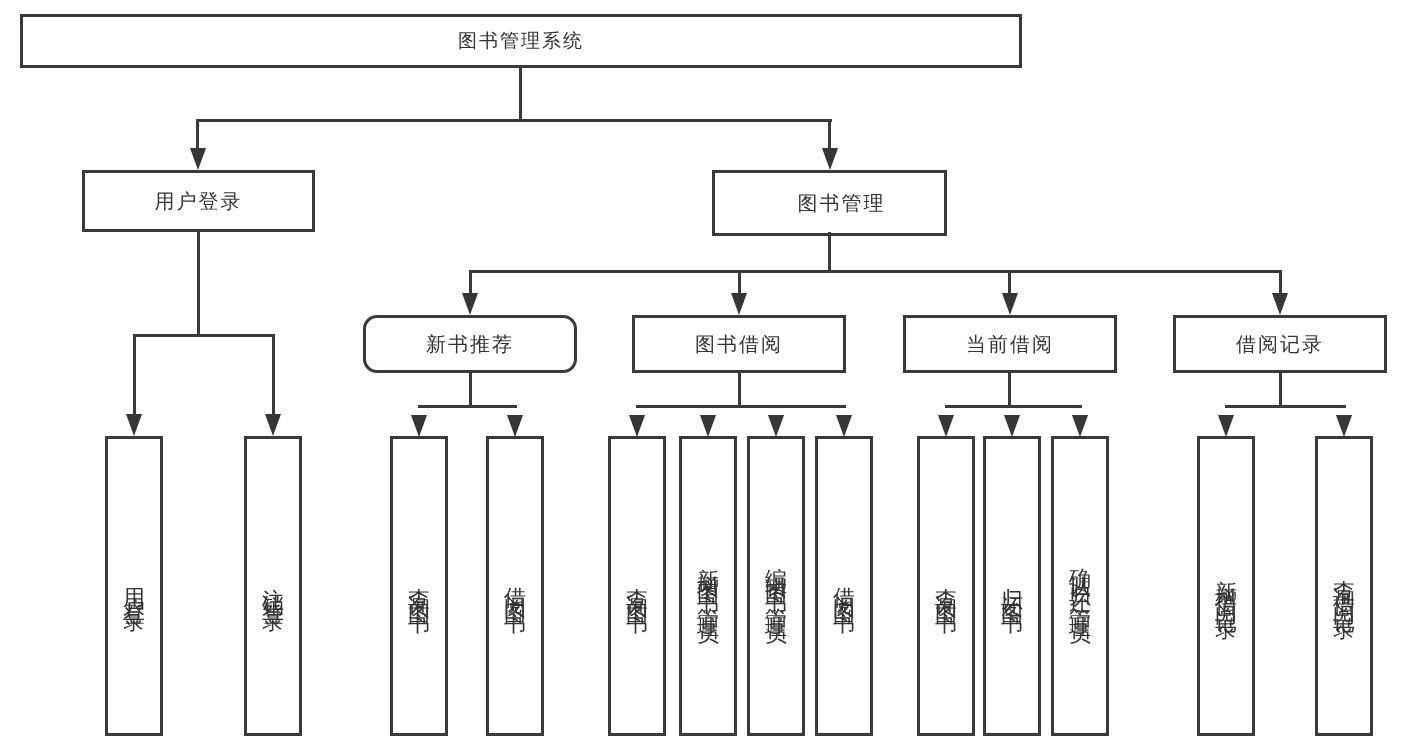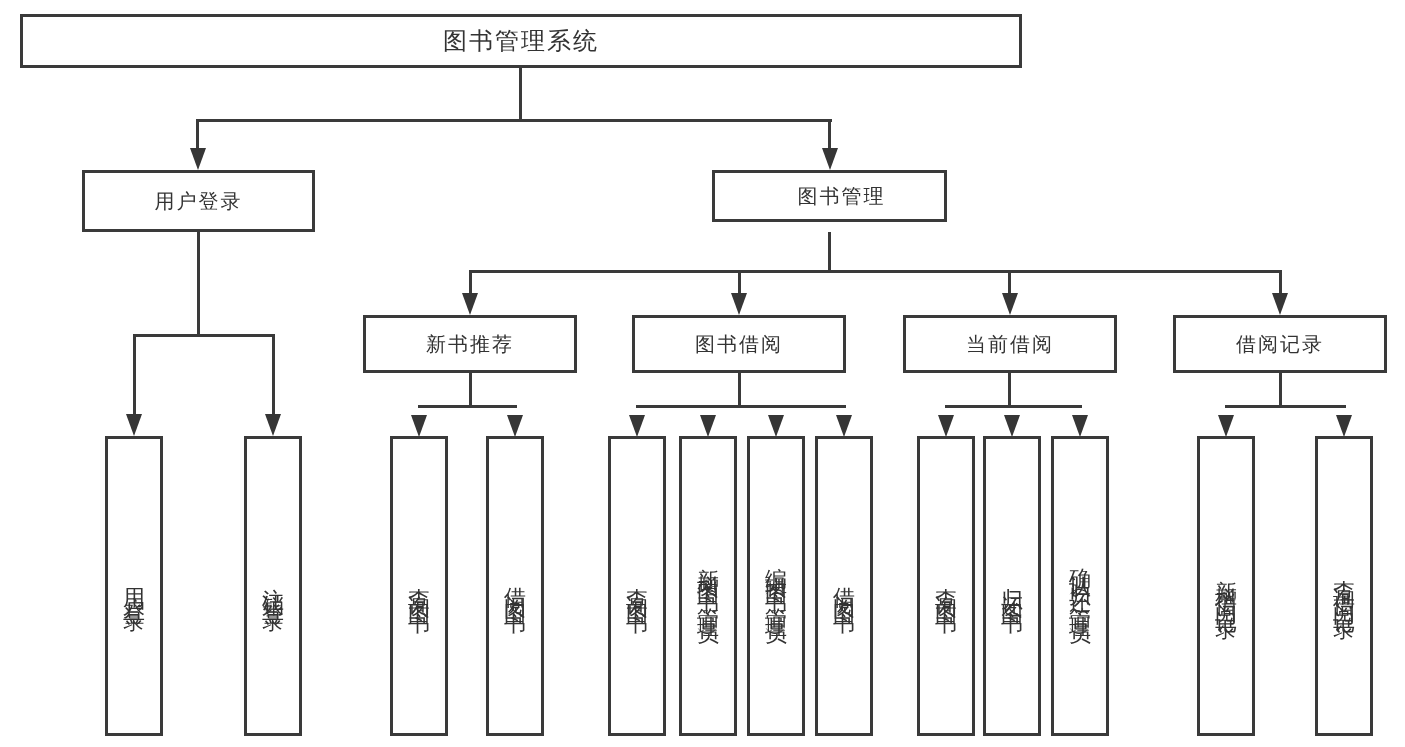--- a/index.html
+++ b/index.html
@@ -22,21 +22,21 @@
     display: flex;
     align-items: center;
     justify-content: center;
     color: #333333;
   }
   .node .h-label {
     font-size: 20px;
     letter-spacing: 2px;
     white-space: nowrap;
   }
-  .node.root .h-label { font-size: 24px; }
+  .node.root .h-label { font-size: 19px; }
 
   .leaf {
     position: absolute;
     background: #ffffff;
     border: 3px solid #3a3a3a;
     display: flex;
     align-items: center;
     justify-content: center;
     color: #333333;
   }
@@ -83,21 +83,21 @@
   <div class="line" style="left:519px; top:68px; width:3px; height:53px;"></div>
   <div class="line" style="left:197px; top:119px; width:635px; height:3px;"></div>
   <div class="line" style="left:196px; top:119px; width:3px; height:33px;"></div>
   <div class="arrow" style="left:190px; top:148px;"></div>
   <div class="line" style="left:828px; top:119px; width:3px; height:33px;"></div>
   <div class="arrow" style="left:822px; top:148px;"></div>
 
   <div class="node" style="left:82px; top:170px; width:233px; height:62px;">
     <span class="h-label">用户登录</span>
   </div>
-  <div class="node" style="left:712px; top:170px; width:235px; height:52px;padding-left:24px;">
+  <div class="node" style="left:712px; top:170px; width:235px; height:66px;padding-left:24px;">
     <span class="h-label">图书管理</span>
   </div>
 
   <div class="line" style="left:197px; top:232px; width:3px; height:105px;"></div>
   <div class="line" style="left:133px; top:334px; width:142px; height:3px;"></div>
   <div class="line" style="left:133px; top:334px; width:3px; height:82px;"></div>
   <div class="arrow" style="left:126px; top:414px;"></div>
   <div class="line" style="left:272px; top:334px; width:3px; height:82px;"></div>
   <div class="arrow" style="left:265px; top:414px;"></div>
 
@@ -105,21 +105,21 @@
   <div class="line" style="left:469px; top:270px; width:813px; height:3px;"></div>
   <div class="line" style="left:469px; top:270px; width:3px; height:26px;"></div>
   <div class="arrow" style="left:462px; top:293px;"></div>
   <div class="line" style="left:738px; top:270px; width:3px; height:26px;"></div>
   <div class="arrow" style="left:731px; top:293px;"></div>
   <div class="line" style="left:1008px; top:270px; width:3px; height:26px;"></div>
   <div class="arrow" style="left:1002px; top:293px;"></div>
   <div class="line" style="left:1279px; top:270px; width:3px; height:26px;"></div>
   <div class="arrow" style="left:1272px; top:293px;"></div>
 
-  <div class="node" style="left:363px; top:315px; width:214px; height:58px;">
+  <div class="node" style="left:363px; top:315px; width:214px; height:58px;border-radius:14px;">
     <span class="h-label">新书推荐</span>
   </div>
   <div class="node" style="left:632px; top:315px; width:214px; height:58px;">
     <span class="h-label">图书借阅</span>
   </div>
   <div class="node" style="left:903px; top:315px; width:214px; height:58px;">
     <span class="h-label">当前借阅</span>
   </div>
   <div class="node" style="left:1173px; top:315px; width:214px; height:58px;">
     <span class="h-label">借阅记录</span>

